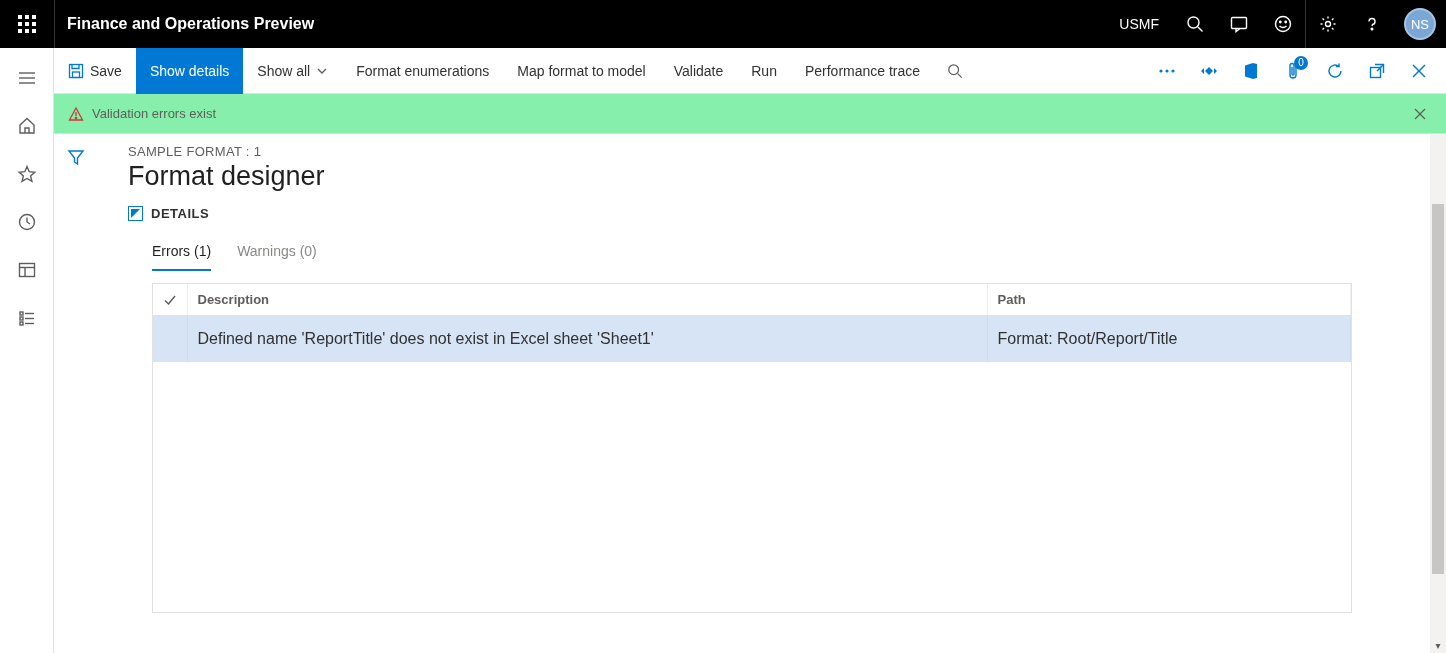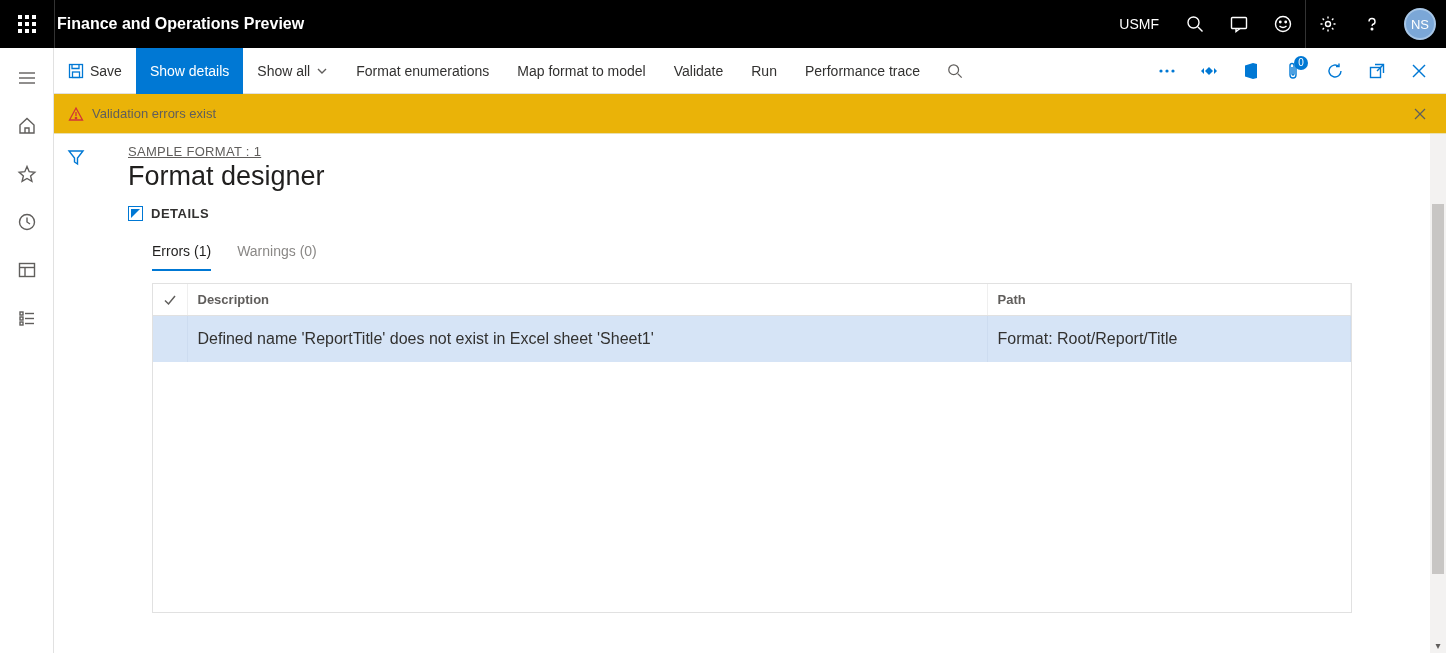--- a/index.html
+++ b/index.html
@@ -1,21 +1,21 @@
 <!DOCTYPE html>
 <html><head>
 <meta charset="utf-8">
 <style>
   * { box-sizing: border-box; margin: 0; padding: 0; }
   html, body { width: 1446px; height: 653px; font-family: "Segoe UI", Arial, sans-serif; font-size: 14px; color: #323130; overflow: hidden; background: #fff; }
 
   
   .topbar { display: flex; align-items: center; height: 48px; background: #000; color: #fff; }
   .topbar .waffle { width: 54px; height: 48px; display:flex; align-items:center; justify-content:center; cursor:pointer; }
-  .topbar .title { font-size: 16px; font-weight: 600; padding-left: 2px; white-space: nowrap; border-left: 1px solid #333; height: 48px; display:flex; align-items:center; padding-right: 20px;}
+  .topbar .title { font-size: 16px; font-weight: 600; padding-left: 12px; white-space: nowrap; border-left: 1px solid #333; height: 48px; display:flex; align-items:center; padding-right: 20px;}
   .topbar .spacer { flex: 1; }
   .topbar .right { display:flex; align-items:center; height:48px; }
   .topbar .company { font-size: 14px; padding: 0 14px; }
   .topbar .hbtn { width: 44px; height: 48px; display:flex; align-items:center; justify-content:center; cursor:pointer; }
   .topbar .vsep { width:1px; height:48px; background:#333; }
   .avatar { width:32px; height:32px; border-radius:50%; background:#7ba7d7; color:#fff; display:flex; align-items:center; justify-content:center; font-size:13px; margin:0 10px; cursor:pointer; border: 2px solid #a7c6e6;}
 
   
   .leftrail { position:absolute; top:48px; left:0; width:54px; bottom:0; border-right:1px solid #e1e1e1; background:#fff; display:flex; flex-direction:column; align-items:center; padding-top:8px; gap:4px; }
   .leftrail .rbtn { width:54px; height:44px; display:flex; align-items:center; justify-content:center; cursor:pointer; color:#605e5c; }
@@ -26,32 +26,32 @@
   
   .cmdbar { height:46px; display:flex; align-items:center; border-bottom:1px solid #e1e1e1; padding-right:6px; }
   .cmdbar .cbtn { height:46px; padding:0 14px; display:flex; align-items:center; gap:6px; cursor:pointer; font-size:14px; color:#323130; white-space:nowrap; }
   .cmdbar .cbtn.primary { background:#0078d4; color:#fff; }
   .cmdbar .cfill { flex:1; }
   .cmdbar .cicon { width:42px; height:46px; display:flex; align-items:center; justify-content:center; cursor:pointer; color:#0078d4; position:relative; }
   .cmdbar .cicon.grey { color:#605e5c; }
   .badge-dot { position:absolute; top:8px; right:6px; min-width:14px; height:14px; border-radius:7px; background:#0078d4; color:#fff; font-size:10px; display:flex; align-items:center; justify-content:center; padding:0 3px;}
 
   
-  .notif { height:40px; background:#eab308; border-bottom:1px solid #e9e0b0; display:flex; align-items:center; padding:0 14px; font-size:13px; color:#605e5c; }
+  .notif { height:40px; background:#86efac; border-bottom:1px solid #e9e0b0; display:flex; align-items:center; padding:0 14px; font-size:13px; color:#605e5c; }
   .notif .warn-ico { color:#d13438; margin-right:8px; display:flex; }
   .notif .nfill { flex:1; }
   .notif .nclose { cursor:pointer; padding:6px; color:#605e5c; }
 
   
   .content-row { flex:1; display:flex; overflow:hidden; }
   .filter-col { width:44px; display:flex; justify-content:center; padding-top:14px; }
   .filter-col .fbtn { color:#0078d4; cursor:pointer; }
 
   .page { flex:1; padding:10px 14px 0 30px; overflow:hidden; position:relative; }
-  .crumb { font-size:13px; color:#605e5c; letter-spacing:0.3px;text-decoration:underline; }
+  .crumb { font-size:13px; color:#605e5c; letter-spacing:0.3px; }
   .page-title { font-size:27px; font-weight:400; margin-top:2px; color:#201f1e; }
 
   .details-hdr { margin-top:14px; display:flex; align-items:flex-end; gap:8px; font-size:13px; font-weight:600; color:#323130; letter-spacing:0.5px; }
   .details-hdr .collapse-box { width:15px; height:15px; border:1px solid #0078d4; display:flex; align-items:center; justify-content:center; color:#0078d4; cursor:pointer; font-size:10px; }
 
   .tabs { display:flex; gap:26px; margin-top:16px; padding-left:24px; }
   .tab { padding:6px 0 10px 0; font-size:14px; cursor:pointer; color:#8a8886; }
   .tab.active { color:#201f1e; border-bottom:2px solid #0078d4; font-weight:400; }
 
   

